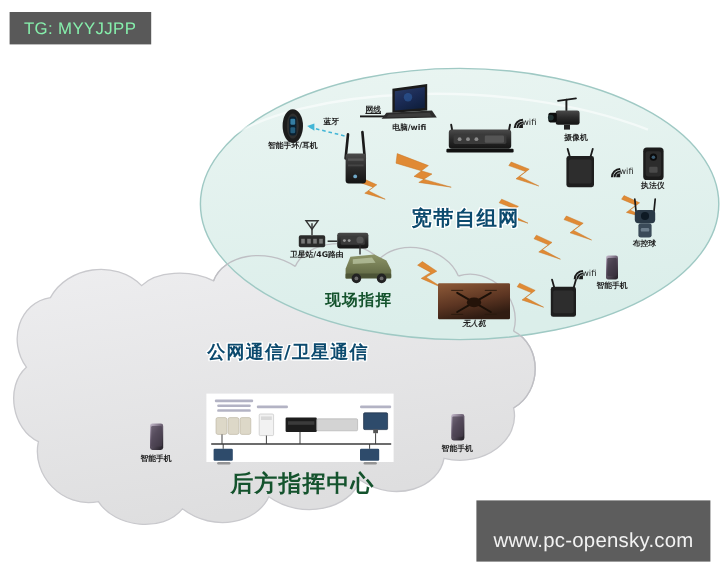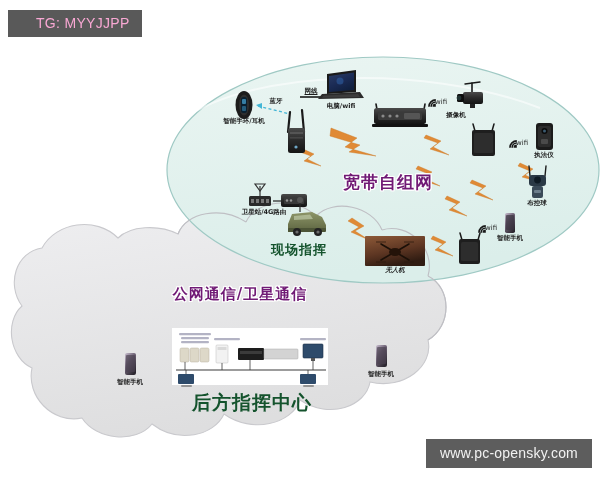--- a/index.html
+++ b/index.html
@@ -6,51 +6,51 @@
   body{
     width:600px;height:480px;background:#ffffff;
     font-family:"Liberation Sans","DejaVu Sans",sans-serif;
     overflow:hidden;position:relative;
   }
   #stage{position:absolute;inset:0;width:600px;height:480px;}
   svg.layer{position:absolute;left:0;top:0;width:600px;height:480px;}
 
   .badge{
     position:absolute;left:8px;top:10px;
-    background:#595959;color:#f9a8d4;
+    background:#595959;color:#86efac;
     font-size:14px;letter-spacing:.3px;
-    padding:5px 12px 6px 28px;
+    padding:5px 12px 6px 12px;
     z-index:40;white-space:nowrap;
   }
   .watermark{
     position:absolute;right:8px;bottom:12px;
     background:#5d5d5d;color:#f2f2f2;
-    font-size:14px;letter-spacing:.2px;
-    padding:6px 14px 7px 14px;
+    font-size:17px;letter-spacing:.2px;
+    padding:24px 14px 7px 14px;
     z-index:40;white-space:nowrap;
   }
 
   .lbl{
     position:absolute;z-index:25;
     color:#1d1d1d;font-size:6.5px;
     font-family:"DejaVu Sans","Liberation Sans",sans-serif;
     font-weight:bold;white-space:nowrap;
     transform:translate(-50%,0);text-align:center;
     line-height:1.1;
   }
   .lbl.wifi{font-size:7px;font-weight:normal;transform:translate(0,0);}
   .bigcn{
     position:absolute;z-index:26;white-space:nowrap;
     font-family:"DejaVu Sans","Liberation Sans",sans-serif;
     font-weight:bold;color:#14532d;
     transform:translate(-50%,-50%);
     letter-spacing:1px;
   }
   .bigcn.outline{
-    color:#701a75;
+    color:#0c4a6e;
     text-shadow:
       -1px -1px 0 #fff, 1px -1px 0 #fff,
       -1px  1px 0 #fff, 1px  1px 0 #fff,
        0   -1px 0 #fff, 0    1px 0 #fff,
       -1px  0   0 #fff, 1px  0   0 #fff;
   }
 </style>
 </head>
 <body>
 
@@ -373,21 +373,21 @@
         <path d="M10,14 A6,6 0 0 1 16,8 L16,14 Z"></path>
       </g>
     </g>
   </svg>
 
   <div class="lbl" style="left:244px;top:118px;">智能手环/耳机</div>
   <div class="lbl" style="left:276px;top:98px;text-align:right;">蓝牙</div>
   <div class="lbl" style="left:311px;top:88px;text-decoration:underline;">网线</div>
   <div class="lbl" style="left:341px;top:103px;">电脑/wifi</div>
   <div class="lbl wifi" style="left:435px;top:99px;">wifi</div>
-  <div class="lbl" style="left:456px;top:112px;">摄像机</div>
+  <div class="lbl" style="left:480px;top:112px;">摄像机</div>
   <div class="lbl wifi" style="left:516px;top:140px;">wifi</div>
   <div class="lbl" style="left:544px;top:152px;">执法仪</div>
   <div class="lbl" style="left:537px;top:200px;">布控球</div>
   <div class="lbl wifi" style="left:485px;top:225px;">wifi</div>
   <div class="lbl" style="left:510px;top:235px;">智能手机</div>
   <div class="lbl" style="left:264px;top:209px;">卫星站/4G路由</div>
   <div class="lbl" style="left:395px;top:267px;font-style:italic;">无人机</div>
   <div class="lbl" style="left:130px;top:379px;">智能手机</div>
   <div class="lbl" style="left:381px;top:371px;">智能手机</div>
 

